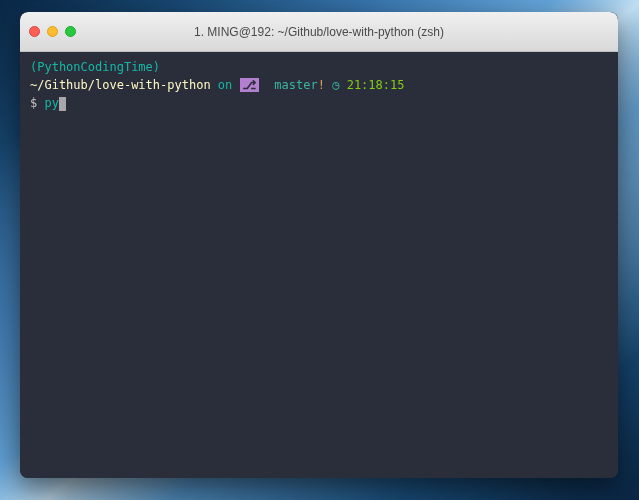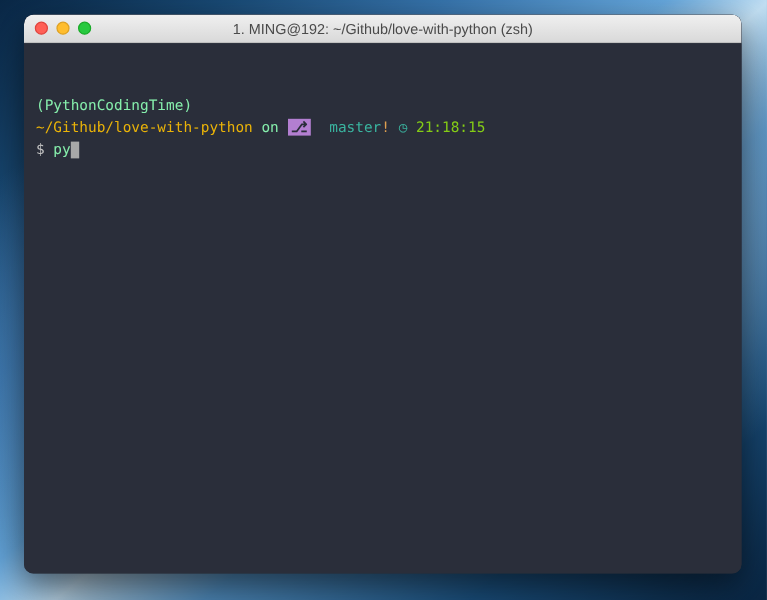--- a/index.html
+++ b/index.html
@@ -30,21 +30,21 @@
       width: 598px;
       height: 466px;
       background: #2a2e3a;
       border-radius: 8px;
       box-shadow: 0 20px 60px rgba(0,0,0,0.5), 0 8px 20px rgba(0,0,0,0.3);
       overflow: hidden;
       display: flex;
       flex-direction: column;
     }
     .titlebar {
-      height: 24px;
+      height: 40px;
       background: #e4e4e4;
       background: linear-gradient(180deg, #f0f0f0 0%, #d9d9d9 100%);
       display: flex;
       align-items: center;
       position: relative;
       border-top-left-radius: 8px;
       border-top-right-radius: 8px;
       border-bottom: 1px solid #c0c0c0;
     }
     .traffic-lights {
@@ -73,22 +73,22 @@
       flex: 1;
       background: #2a2e3a;
       padding: 6px 10px;
       font-family: "Menlo", "Monaco", "Consolas", monospace;
       font-size: 12px;
       line-height: 1.5;
     }
     .line {
       white-space: pre;
     }
-    .white { color: #86efac; margin-top: 37px; }
-    .green { color: #eab308; }
+    .white { color: #14b8a6; }
+    .green { color: #fef9c3; }
     .teal { color: #3ab5a0; padding-left: 15px; }
     .purple-box {
       background: #b37fd1;
       color: #2a2e3a;
       padding: 0 3px;
       font-weight: bold;
     }
     .orange { color: #e0a050; }
     .red { color: #84cc16; }
     .prompt-symbol { color: #c2c2c2; }

